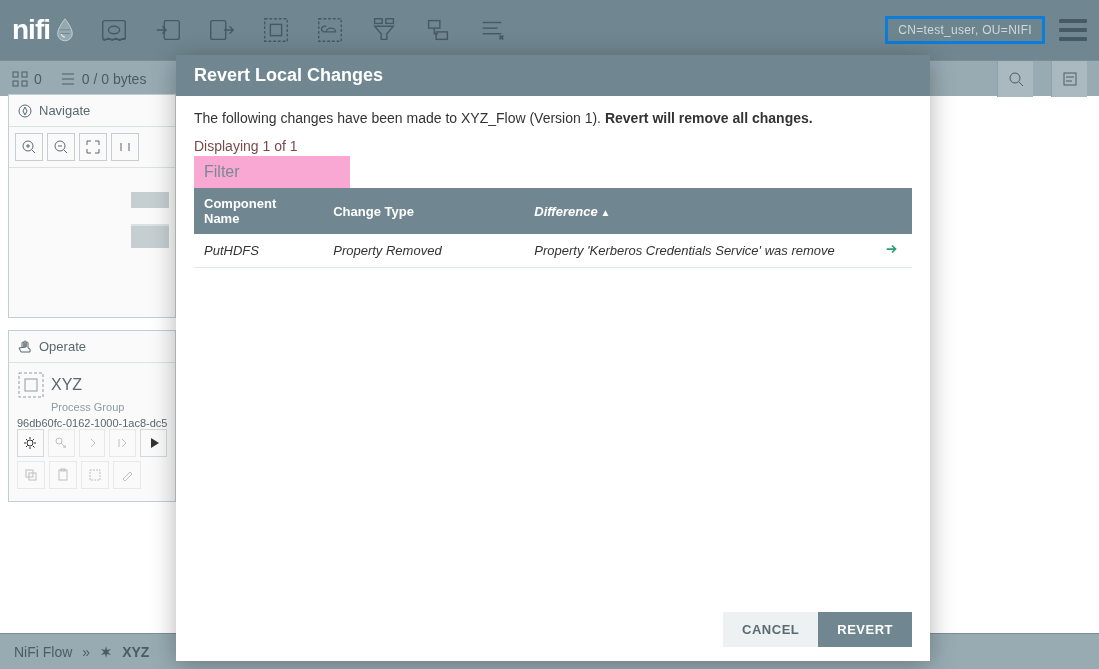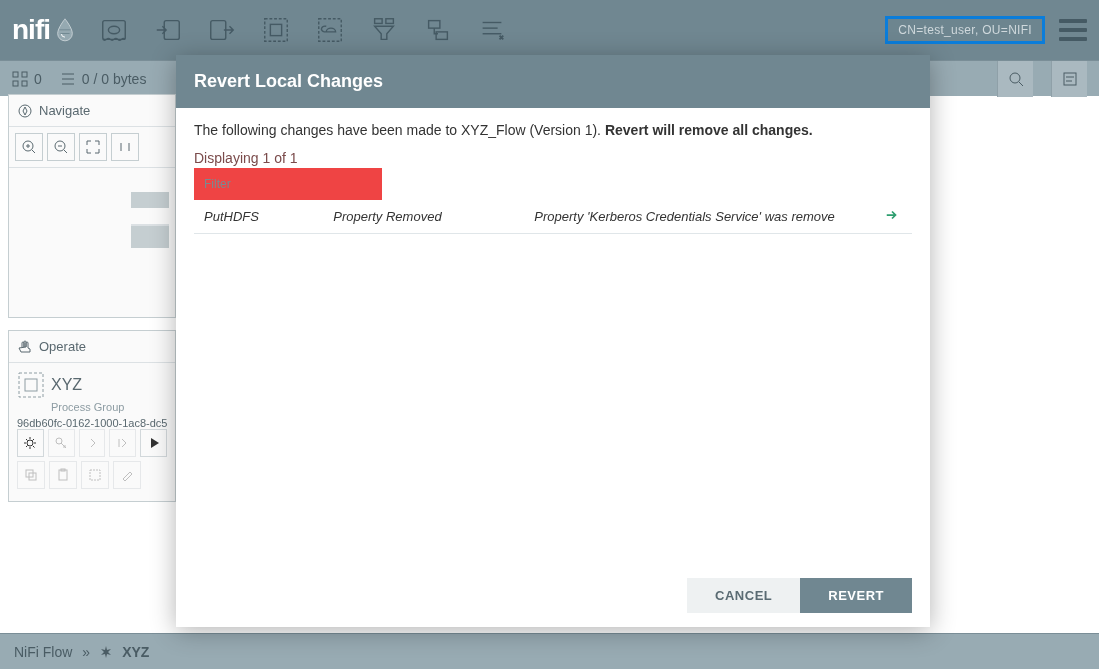--- a/index.html
+++ b/index.html
@@ -50,37 +50,37 @@
 .op-btn { width: 28px; height: 28px; border: 1px solid #d6dde0; display: flex; align-items: center; justify-content: center; background: #fff; cursor: pointer; }
 .op-btn.disabled { opacity: 0.5; }
 .op-btn svg { width: 14px; height: 14px; }
 
 
 .breadcrumb { position: absolute; bottom: 0; left: 0; right: 0; height: 36px; background: #98abb3; border-top: 1px solid #7a8e97; display: flex; align-items: center; padding: 0 14px; font-size: 14px; color: #4a5c64; gap: 10px; }
 .breadcrumb a { color: #4a5c64; text-decoration: none; }
 .breadcrumb .sep { color: #4a5c64; }
 .breadcrumb svg { width: 12px; height: 12px; }
 .modal { position: absolute; left: 176px; top: 55px; width: 754px; background: #fff; box-shadow: 0 4px 24px rgba(0,0,0,0.3); z-index: 20; }
-.modal-header { background: #708791; color: #fff; padding: 16px 18px; font-size: 18px; font-weight: 600; }
+.modal-header { background: #708791; color: #fff; padding: 10px 18px; font-size: 18px; font-weight: 600; }
 .modal-body { padding: 14px 18px 8px; font-size: 14px; color: #333; }
 .modal-msg { margin-bottom: 12px; }
 .modal-msg b { font-weight: 700; text-align: center; }
 .displaying { color: #7a4a4a; font-size: 14px; margin-bottom: 2px; }
-.filter-box { width: 188px; height: 32px; background: #ef4444; border: none; padding: 0 10px; font-size: 12px; color: #333; margin-bottom: 0; }
+.filter-box { width: 156px; height: 32px; background: #f9a8d4; border: none; padding: 0 10px; font-size: 16px; color: #333; margin-bottom: 0; }
 .filter-box::placeholder { color: #7a8a91; }
 .table { width: 100%; border-collapse: collapse; }
 .table thead { background: #708791; color: #fff; }
 .table th { text-align: left; padding: 8px 10px; font-size: 13px; font-weight: 600; }
 .table th.sorted { font-style: italic; }
 .table th .sort-arrow { font-size: 10px; margin-left: 3px; }
 .table td { padding: 8px 10px; font-size: 13px; color: #333; border-bottom: 1px solid #e0e6e9; }
 .table td.action { text-align: center; width: 40px; color: #2e9e6f; cursor: pointer; }
 .table-scroll { height: 360px; overflow: auto; font-style: italic; }
 .modal-footer { display: flex; justify-content: flex-end; padding: 10px 18px 14px; gap: 0; }
-.btn { padding: 10px 28px; font-size: 13px; font-weight: 600; border: none; cursor: pointer; letter-spacing: 0.5px; }
+.btn { padding: 10px 19px; font-size: 13px; font-weight: 600; border: none; cursor: pointer; letter-spacing: 0.5px; }
 .btn-cancel { background: #eef1f2; color: #5a6b73; }
 .btn-revert { background: #708791; color: #fff; }
 
 
 .dim { filter: saturate(0.9) brightness(0.98); }
 </style>
 </head>
 <body>
 
 <div class="top-toolbar">
@@ -326,20 +326,30 @@
 </div>
 
 <div class="modal">
   <div class="modal-header">Revert Local Changes</div>
   <div class="modal-body">
     <p class="modal-msg">
       <span>The following changes have been made to XYZ_Flow (Version 1). </span><b>Revert will remove all changes.</b>
     </p>
     <div class="displaying">Displaying 1 of 1</div>
     <input class="filter-box" placeholder="Filter" style="">
+    <table class="table">
+      <thead>
+        <tr>
+          <th style="width:18%">Component Name</th>
+          <th style="width:28%">Change Type</th>
+          <th class="sorted"><span>Difference</span><span class="sort-arrow">▲</span></th>
+          <th style="width:40px"></th>
+        </tr>
+      </thead>
+    </table>
     <div class="table-scroll">
       <table class="table">
         <tbody>
           <tr>
             <td style="width:18%">PutHDFS</td>
             <td style="width:28%">Property Removed</td>
             <td>Property 'Kerberos Credentials Service' was remove</td>
             <td class="action">
               <svg viewBox="0 0 16 16" width="14" height="14">
                   <path d="M2 8 h10 m-4 -4 l4 4 l-4 4" stroke="#2e9e6f" stroke-width="2" fill="none"></path>

